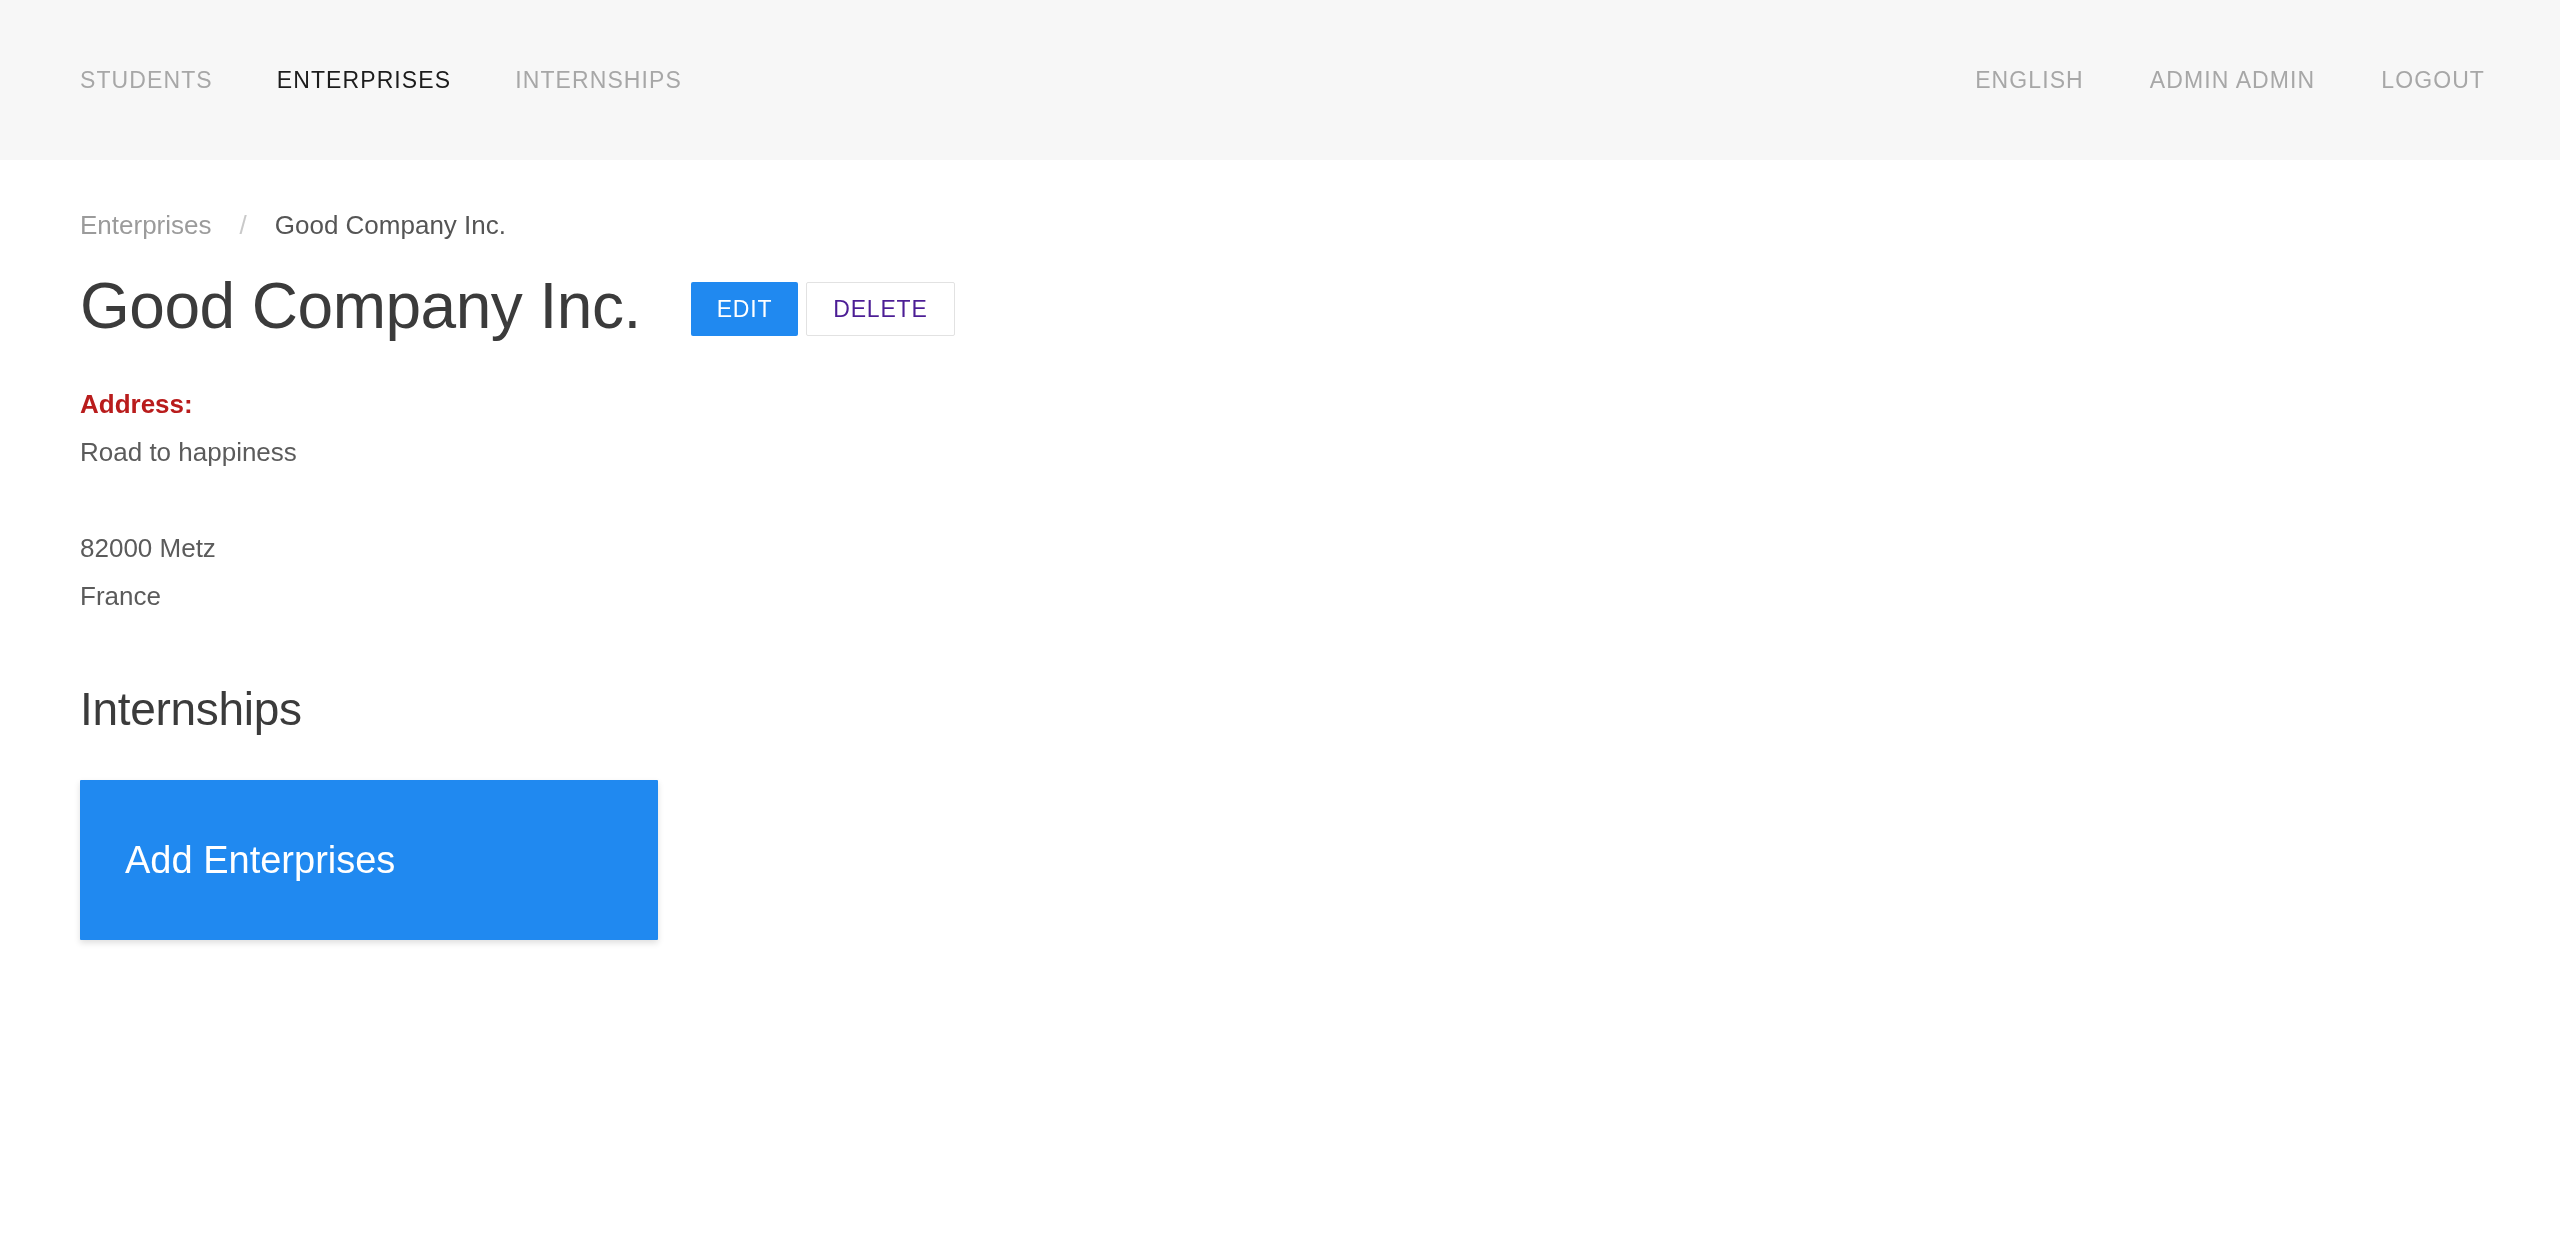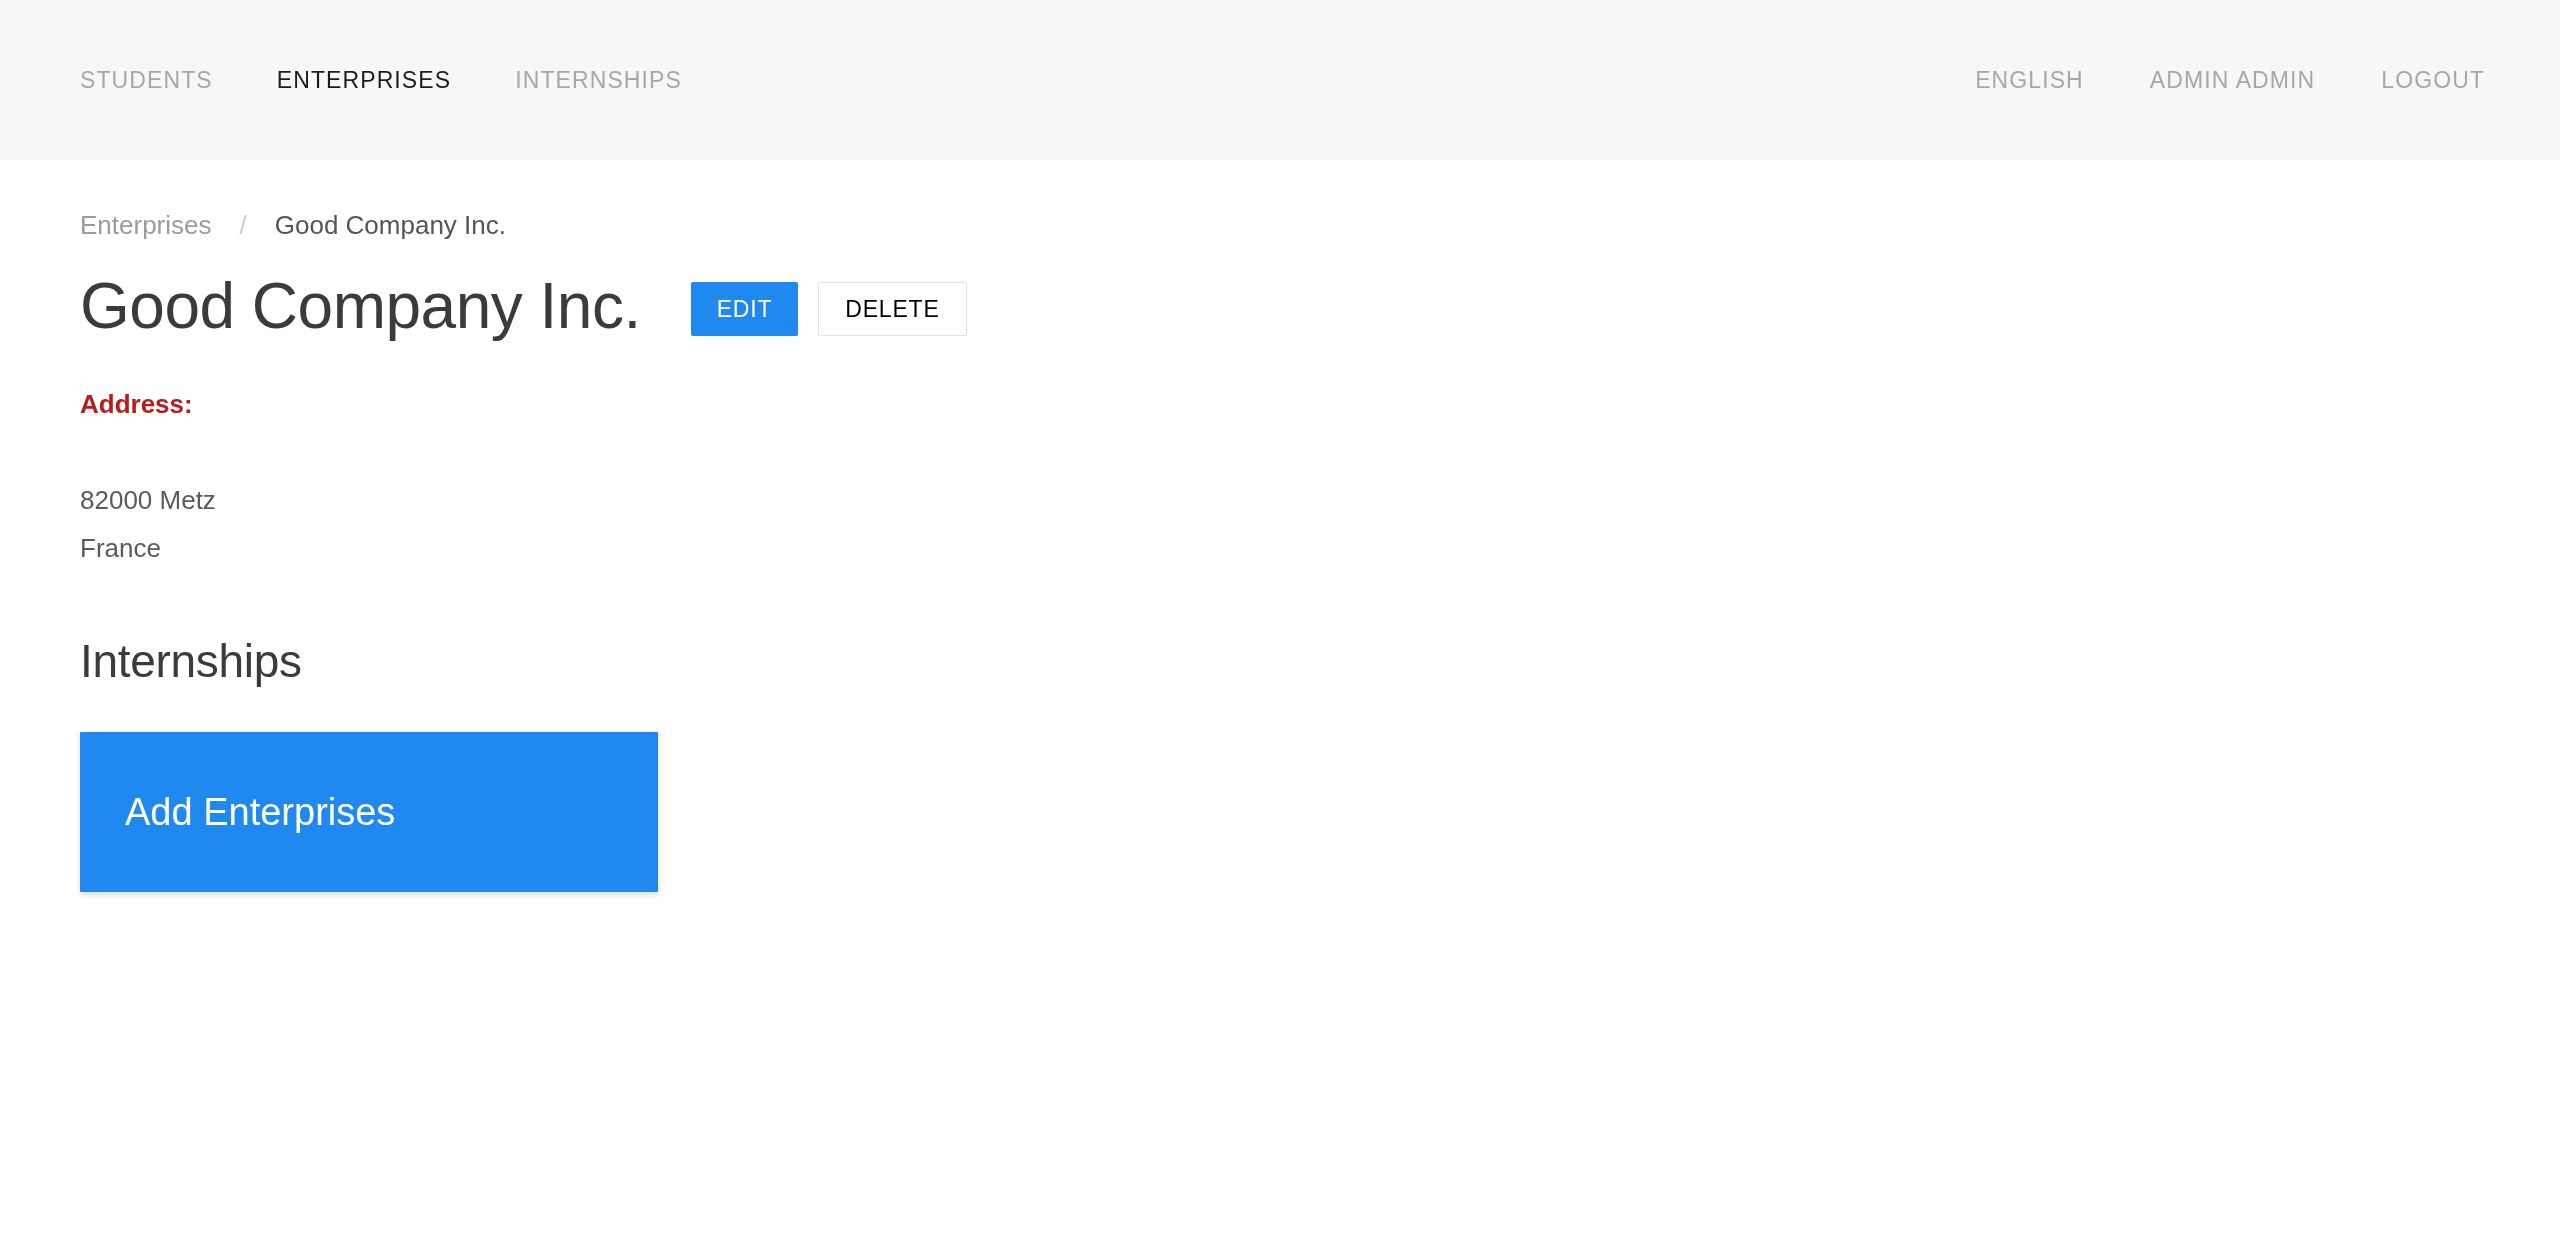--- a/index.html
+++ b/index.html
@@ -112,24 +112,24 @@
     white-space: nowrap;
   }
   .btn-primary {
     background: #2089f0;
     color: #ffffff;
     border: none;
     padding: 8px 26px;
   }
   .btn-secondary {
     background: #ffffff;
-    color: #000000;
+    color: #4c1d95;
     border: 1px solid #e2e2e2;
     padding: 0 26px;
-    margin-left: 20px;
+    margin-left: 8px;
   }
 
   
   .address-block {
     margin-top: 42px;
     font-size: 26px;
     line-height: 48px;
     color: #5b5b5b;
   }
   .address-label {
@@ -196,20 +196,21 @@
   <div class="title-row">
     <h1 class="page-title">Good Company Inc.</h1>
     <div class="title-actions">
       <button class="btn btn-primary">EDIT</button>
       <button class="btn btn-secondary">DELETE</button>
     </div>
   </div>
 
   <div class="address-block">
     <span class="address-label">Address:</span>
+    <span class="address-line">Road to happiness</span>
     <span class="address-spacer"></span>
     <span class="address-line">82000 Metz</span>
     <span class="address-line">France</span>
   </div>
 
   <h2 class="section-title">Internships</h2>
 
   <button class="add-btn">Add Enterprises</button>
 
 </div>

